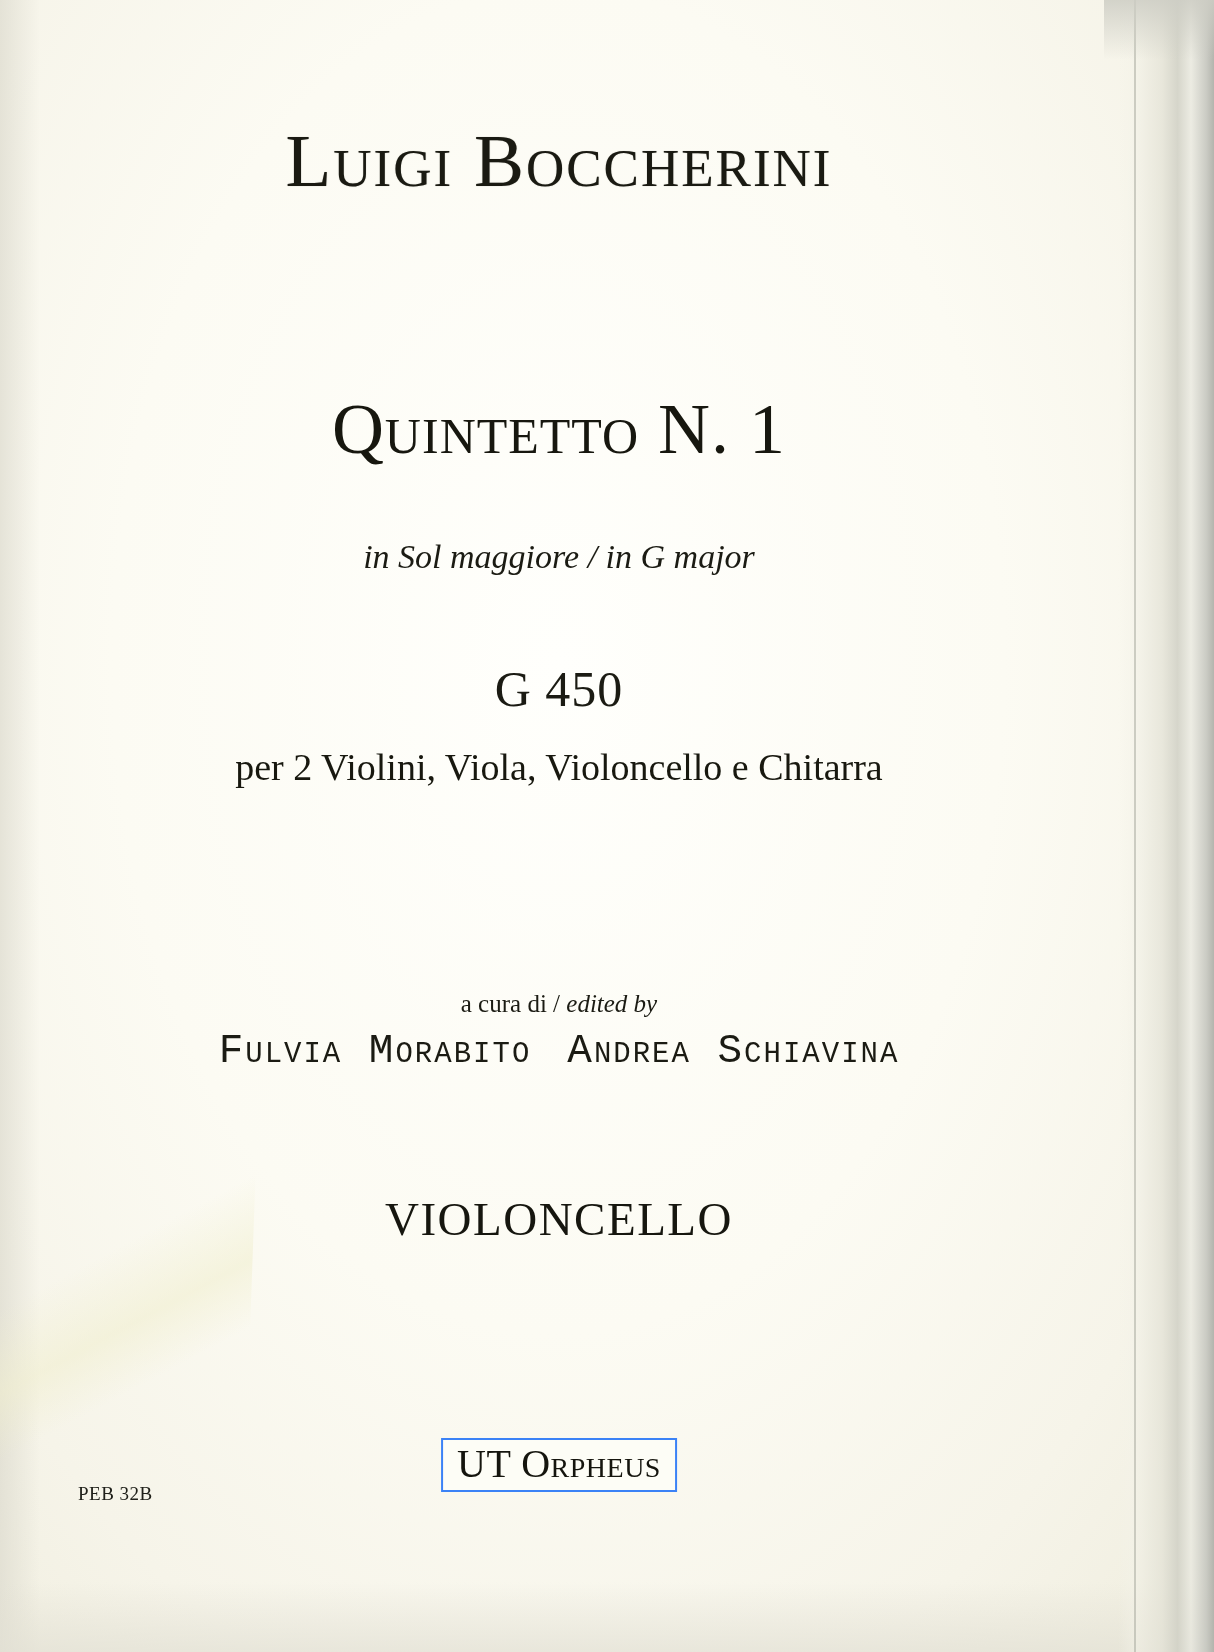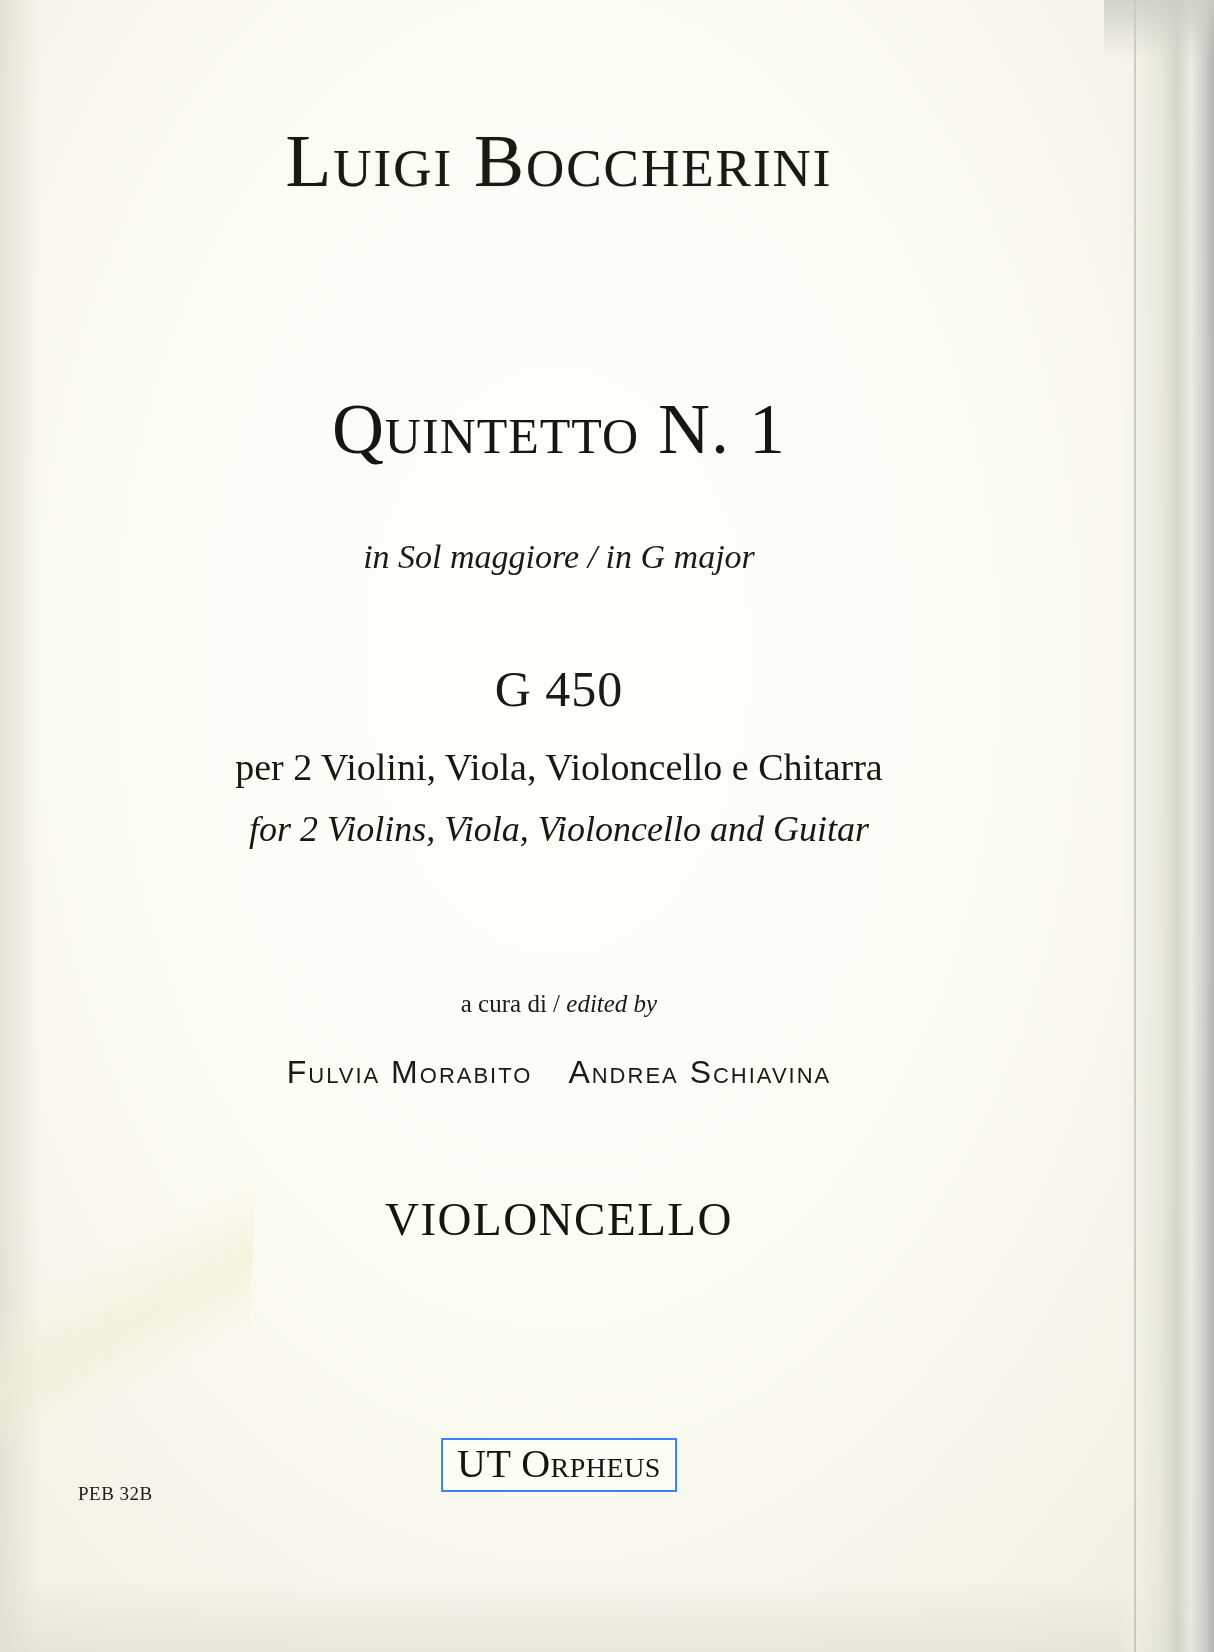--- a/index.html
+++ b/index.html
@@ -181,26 +181,25 @@
     color: #1b1b13;
   }
   .editedby .it { font-style: normal; }
   .editedby .en { font-style: italic; text-align: center; }
 
   .editors {
     position: absolute;
     left: 0;
     top: 1028px;
     width: 1118px;
-    font-family: Liberation Sans, sans-serif;
-    font-size: 32px;
+    font-family: Liberation Mono, monospace;
+    font-size: 41px;
     font-variant: small-caps;
     letter-spacing: 2px;
     color: #1b1b13;
-    margin-top: 26px;
   }
   .editors .gap { display: inline-block; width: 36px; }
 
   .part-name {
     position: absolute;
     left: 0;
     top: 1192px;
     width: 1118px;
     font-family: "Liberation Serif", serif;
     font-size: 47px;
@@ -256,21 +255,20 @@
     <div class="composer center">Luigi Boccherini</div>
 
     <div class="title center">Quintetto N. 1</div>
 
     <div class="subtitle-key center">in Sol maggiore / in G major</div>
 
     <div class="catalog center">G 450</div>
 
     <div class="scoring-it center">per 2 Violini, Viola, Violoncello e Chitarra</div>
 
-    <div class="scoring-en center">for 2 Violins, Viola, Violoncello and Guitar</div>
 
     <div class="editedby center">
       <span class="it">a cura di</span><span> / </span><span class="en">edited by</span>
     </div>
 
     <div class="editors center">
       <span>Fulvia Morabito</span><span class="gap"></span><span>Andrea Schiavina</span>
     </div>
 
     <div class="part-name center">VIOLONCELLO</div>

